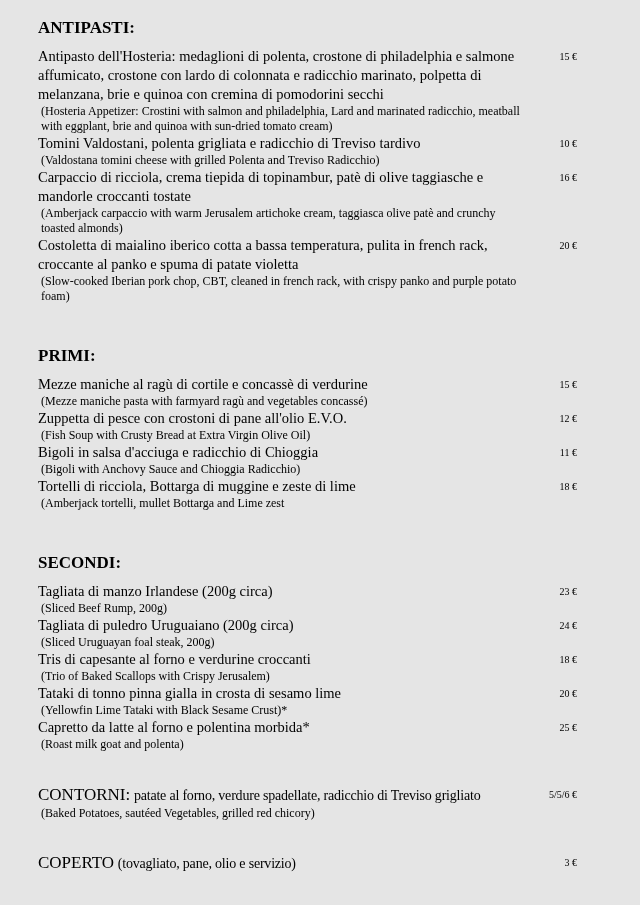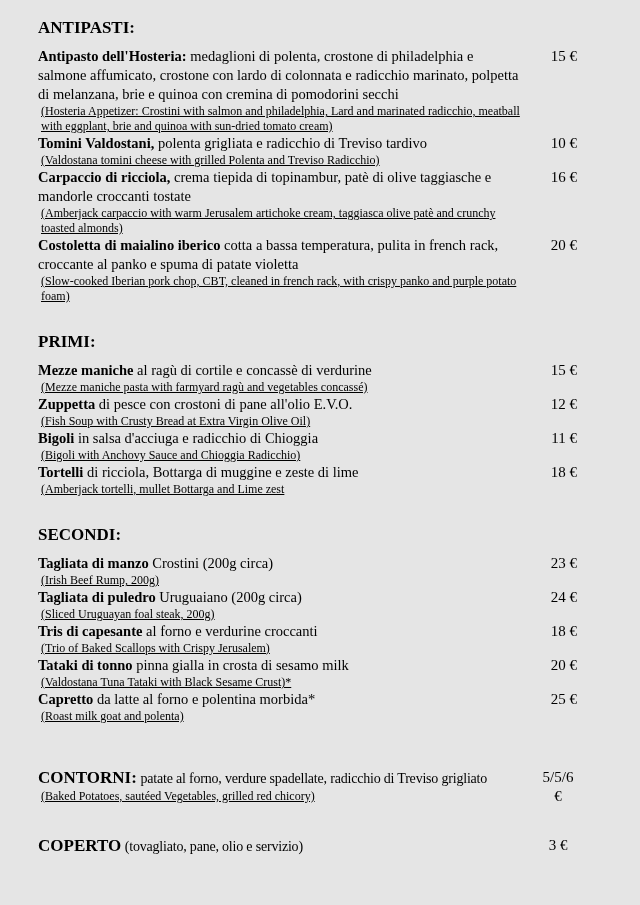--- a/index.html
+++ b/index.html
@@ -15,65 +15,64 @@
     font-family: "Liberation Serif", serif;
   }
   .page {
     box-sizing: border-box;
     width: 640px;
     height: 905px;
     padding: 17px 63px 0 38px;
     overflow: hidden;
     background: #e5e5e5;
   }
-  .section + .section { margin-top: 27px; }
+  .section + .section { margin-top: 41px; }
   .section.sec-secondi { }
-  .section.sec-contorni { margin-top: 44px; }
+  .section.sec-contorni { margin-top: 33px; }
   .section.sec-coperto { margin-top: 32px; }
 
   .sec-title {
     font-weight: bold;
     font-size: 17px;
     line-height: 21px;
     margin: 0 0 9px 0;
   }
   .item-row {
     position: relative;
     padding-right: 52px;
   }
   .item-text {
     font-size: 14.5px;
     line-height: 19px;
   }
-  .item-name { font-weight: bold; }
+  .item-name { font-weight: normal; }
   .item-sub {
     font-size: 12px;
     line-height: 15px;
     padding-left: 3px;
-    text-decoration: underline;
   }
   .item-price {
     position: absolute;
     top: 0;
     right: 0;
     width: 52px;
     text-align: right;
-    font-size: 15px;
+    font-size: 10px;
     line-height: 19px;
     white-space: normal;
   }
   
   .section.inline .item-row { padding-right: 34px; }
   .section.inline .item-text { line-height: 20px; }
   .section.inline .item-name { font-size: 17px; }
   .section.inline .item-desc {
     font-size: 14px;
     letter-spacing: -0.2px;
   }
-  .section.inline .item-price { width: 38px; text-align: center; }
+  .section.inline .item-price { width: 38px; }
 </style>
 </head>
 <body>
 
 <div class="page" id="menu-root">
     <div class="section sec-antipasti">
       <div class="sec-title">ANTIPASTI:</div>
       <div class="item-row">
         <div class="item-text"><span class="item-name">Antipasto dell'Hosteria:</span> <span class="item-desc">medaglioni di polenta, crostone di philadelphia e salmone affumicato, crostone con lardo di colonnata e radicchio marinato, polpetta di melanzana, brie e quinoa con cremina di pomodorini secchi</span><div class="item-sub">(Hosteria Appetizer: Crostini with salmon and philadelphia, Lard and marinated radicchio, meatball with  eggplant, brie and quinoa with sun-dried tomato cream)</div></div>
         <div class="item-price">15 €</div>
@@ -106,33 +105,33 @@
         <div class="item-price">11 €</div>
       </div>
       <div class="item-row">
         <div class="item-text"><span class="item-name">Tortelli</span> <span class="item-desc">di ricciola, Bottarga di muggine e zeste di lime</span><div class="item-sub">(Amberjack tortelli, mullet Bottarga and Lime zest</div></div>
         <div class="item-price">18 €</div>
       </div>
     </div>
     <div class="section sec-secondi">
       <div class="sec-title">SECONDI:</div>
       <div class="item-row">
-        <div class="item-text"><span class="item-name">Tagliata di manzo</span> <span class="item-desc">Crostini (200g circa)</span><div class="item-sub">(Irish Beef Rump,  200g)</div></div>
+        <div class="item-text"><span class="item-name">Tagliata di manzo</span> <span class="item-desc">Irlandese (200g circa)</span><div class="item-sub">(Sliced Beef Rump,  200g)</div></div>
         <div class="item-price">23 €</div>
       </div>
       <div class="item-row">
         <div class="item-text"><span class="item-name">Tagliata di puledro</span> <span class="item-desc">Uruguaiano (200g circa)</span><div class="item-sub">(Sliced Uruguayan foal steak, 200g)</div></div>
         <div class="item-price">24 €</div>
       </div>
       <div class="item-row">
         <div class="item-text"><span class="item-name">Tris di capesante</span> <span class="item-desc">al forno e verdurine croccanti</span><div class="item-sub">(Trio of Baked Scallops with Crispy Jerusalem)</div></div>
         <div class="item-price">18 €</div>
       </div>
       <div class="item-row">
-        <div class="item-text"><span class="item-name">Tataki di tonno</span> <span class="item-desc">pinna gialla in crosta di sesamo milk</span><div class="item-sub">(Valdostana Tuna Tataki with Black Sesame Crust)*</div></div>
+        <div class="item-text"><span class="item-name">Tataki di tonno</span> <span class="item-desc">pinna gialla in crosta di sesamo lime</span><div class="item-sub">(Yellowfin Lime Tataki with Black Sesame Crust)*</div></div>
         <div class="item-price">20 €</div>
       </div>
       <div class="item-row">
         <div class="item-text"><span class="item-name">Capretto</span> <span class="item-desc">da latte al forno e polentina morbida*</span><div class="item-sub">(Roast milk goat and polenta)</div></div>
         <div class="item-price">25 €</div>
       </div>
     </div>
     <div class="section sec-contorni inline">
       <div class="item-row">
         <div class="item-text"><span class="item-name">CONTORNI:</span> <span class="item-desc">patate al forno, verdure spadellate, radicchio di Treviso grigliato</span><div class="item-sub">(Baked Potatoes, sautéed Vegetables, grilled red chicory)</div></div>

